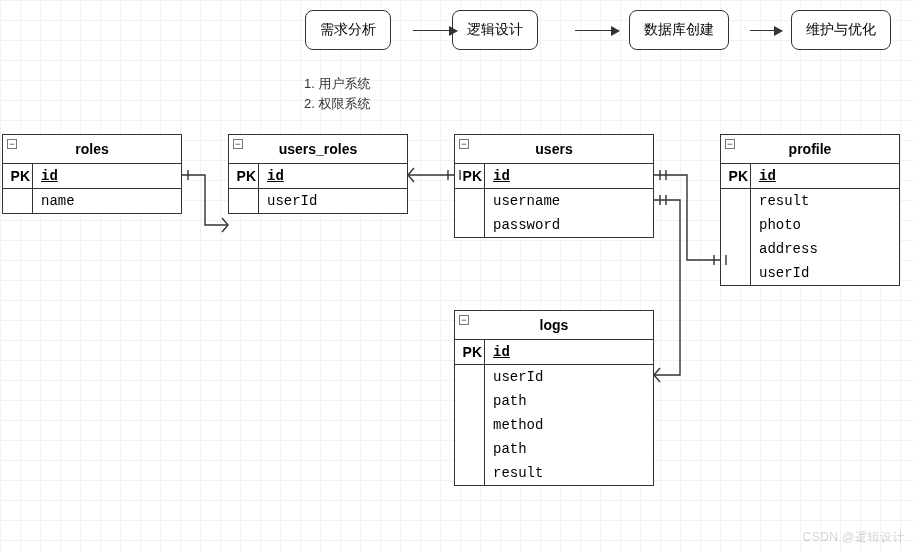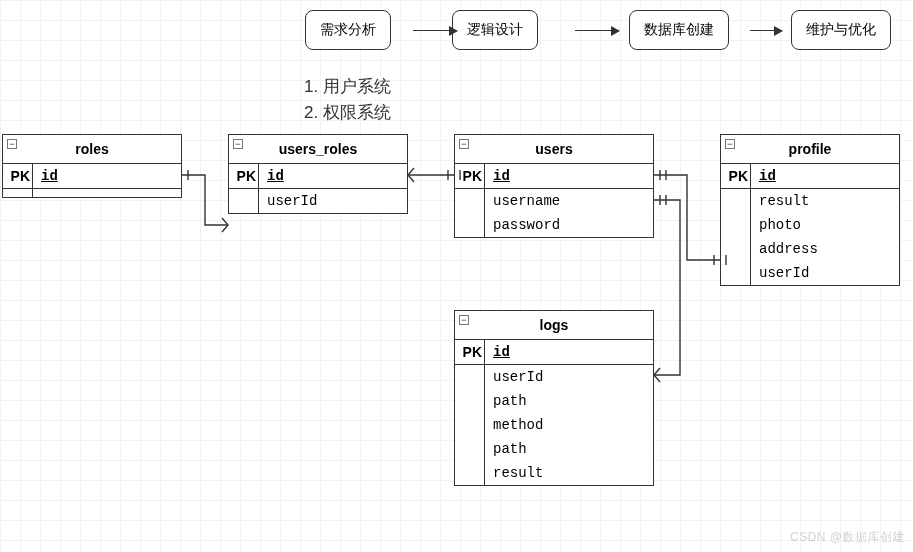--- a/index.html
+++ b/index.html
@@ -35,21 +35,21 @@
     content: '';
     position: absolute;
     right: -1px;
     top: -5px;
     border-left: 9px solid #333;
     border-top: 5px solid transparent;
     border-bottom: 5px solid transparent;
   }
   .notes {
     position: absolute;
-    font-size: 17px;
+    font-size: 13px;
     line-height: 1.5;
     color: #333;
   }
   .entity {
     position: absolute;
     border: 1.5px solid #333;
     background: #fff;
     font-size: 14px;
   }
   .entity-title {
@@ -122,20 +122,21 @@
 </div>
 
 <div class="entity" style="left:2px;top:134px;width:180px">
   <div class="entity-title"><span class="collapse-icon">−</span><span>roles</span></div>
   <div class="entity-row pkrow">
       <div class="pk">PK</div>
       <div class="col">id</div>
     </div>
   <div class="entity-row">
       <div class="pk"></div>
+      <div class="col">name</div>
     </div>
 </div>
 
 <div class="entity" style="left:228px;top:134px;width:180px">
   <div class="entity-title"><span class="collapse-icon">−</span><span>users_roles</span></div>
   <div class="entity-row pkrow">
       <div class="pk">PK</div>
       <div class="col">id</div>
     </div>
   <div class="entity-row">
@@ -230,13 +231,13 @@
     <path d="M714 255 L714 265"></path>
     <path d="M726 255 L726 265"></path>
 
     <path d="M654 200 L680 200 L680 375 L654 375"></path>
     <path d="M660 368 L654 375 L660 382"></path>
     <path d="M660 195 L660 205"></path>
     <path d="M666 195 L666 205"></path>
   </g>
 </svg>
 
-<div class="watermark">CSDN @数据库创建</div>
+<div class="watermark">CSDN @逻辑设计</div>
 
 </body></html>

